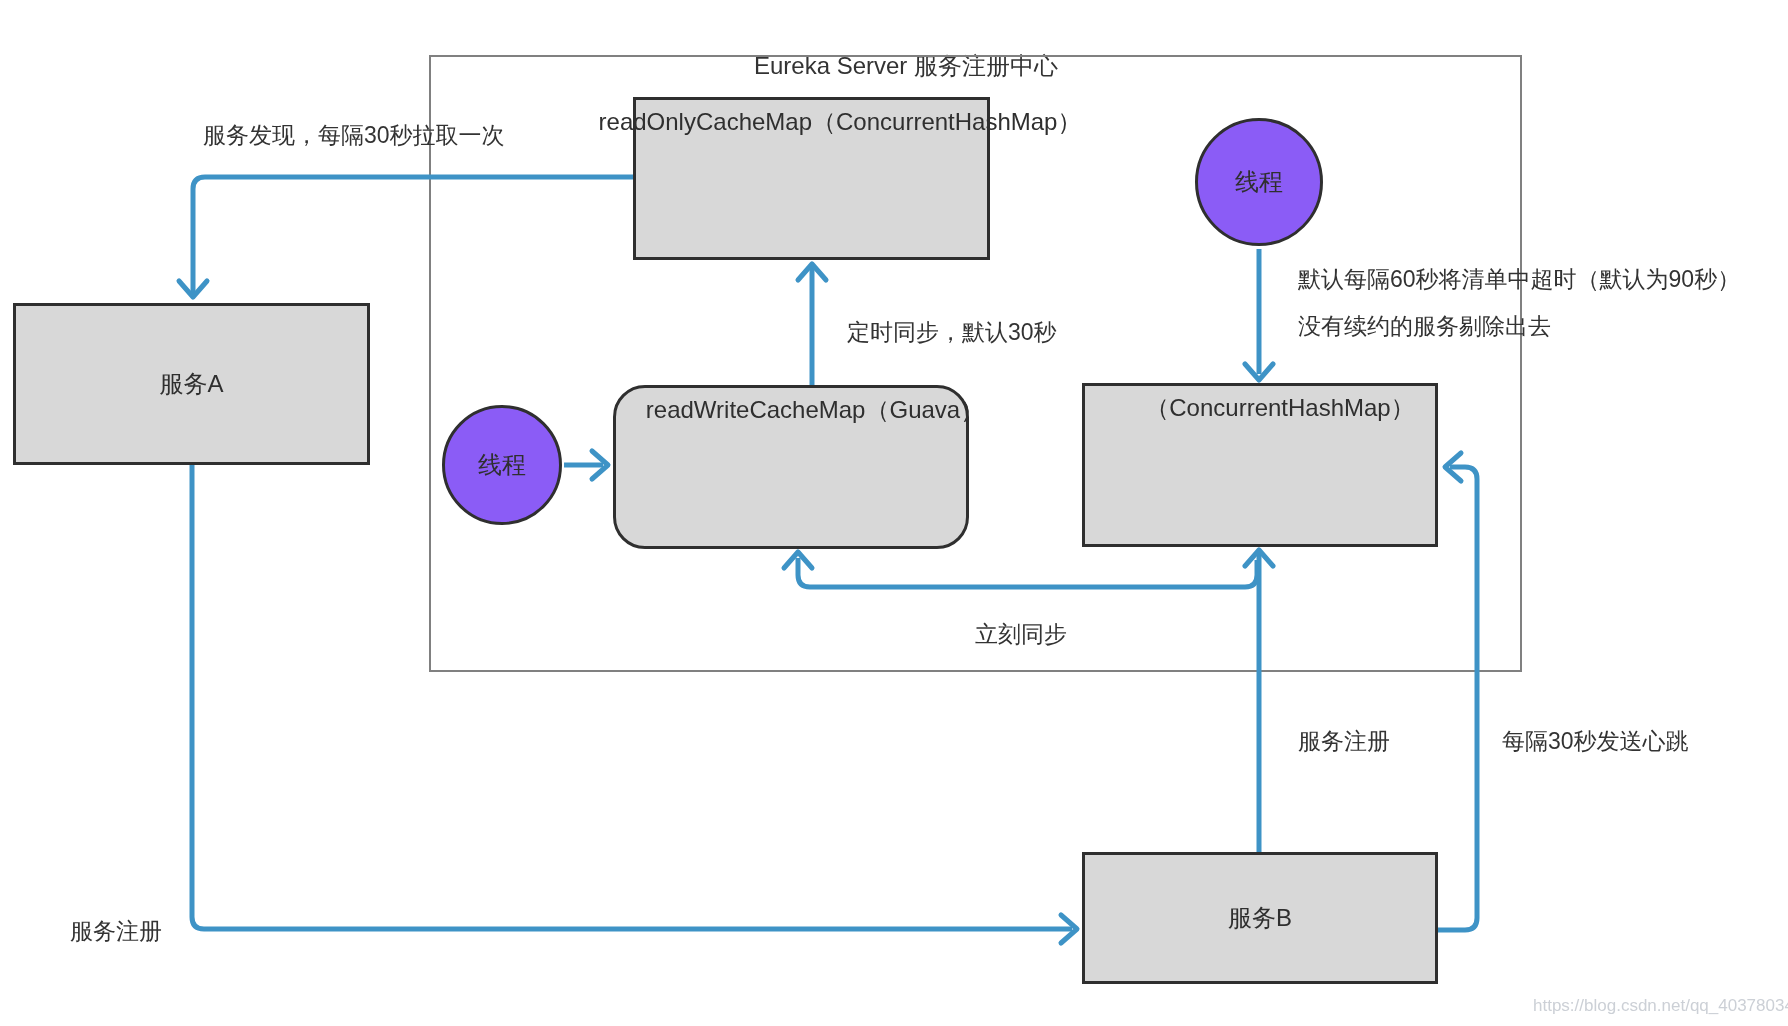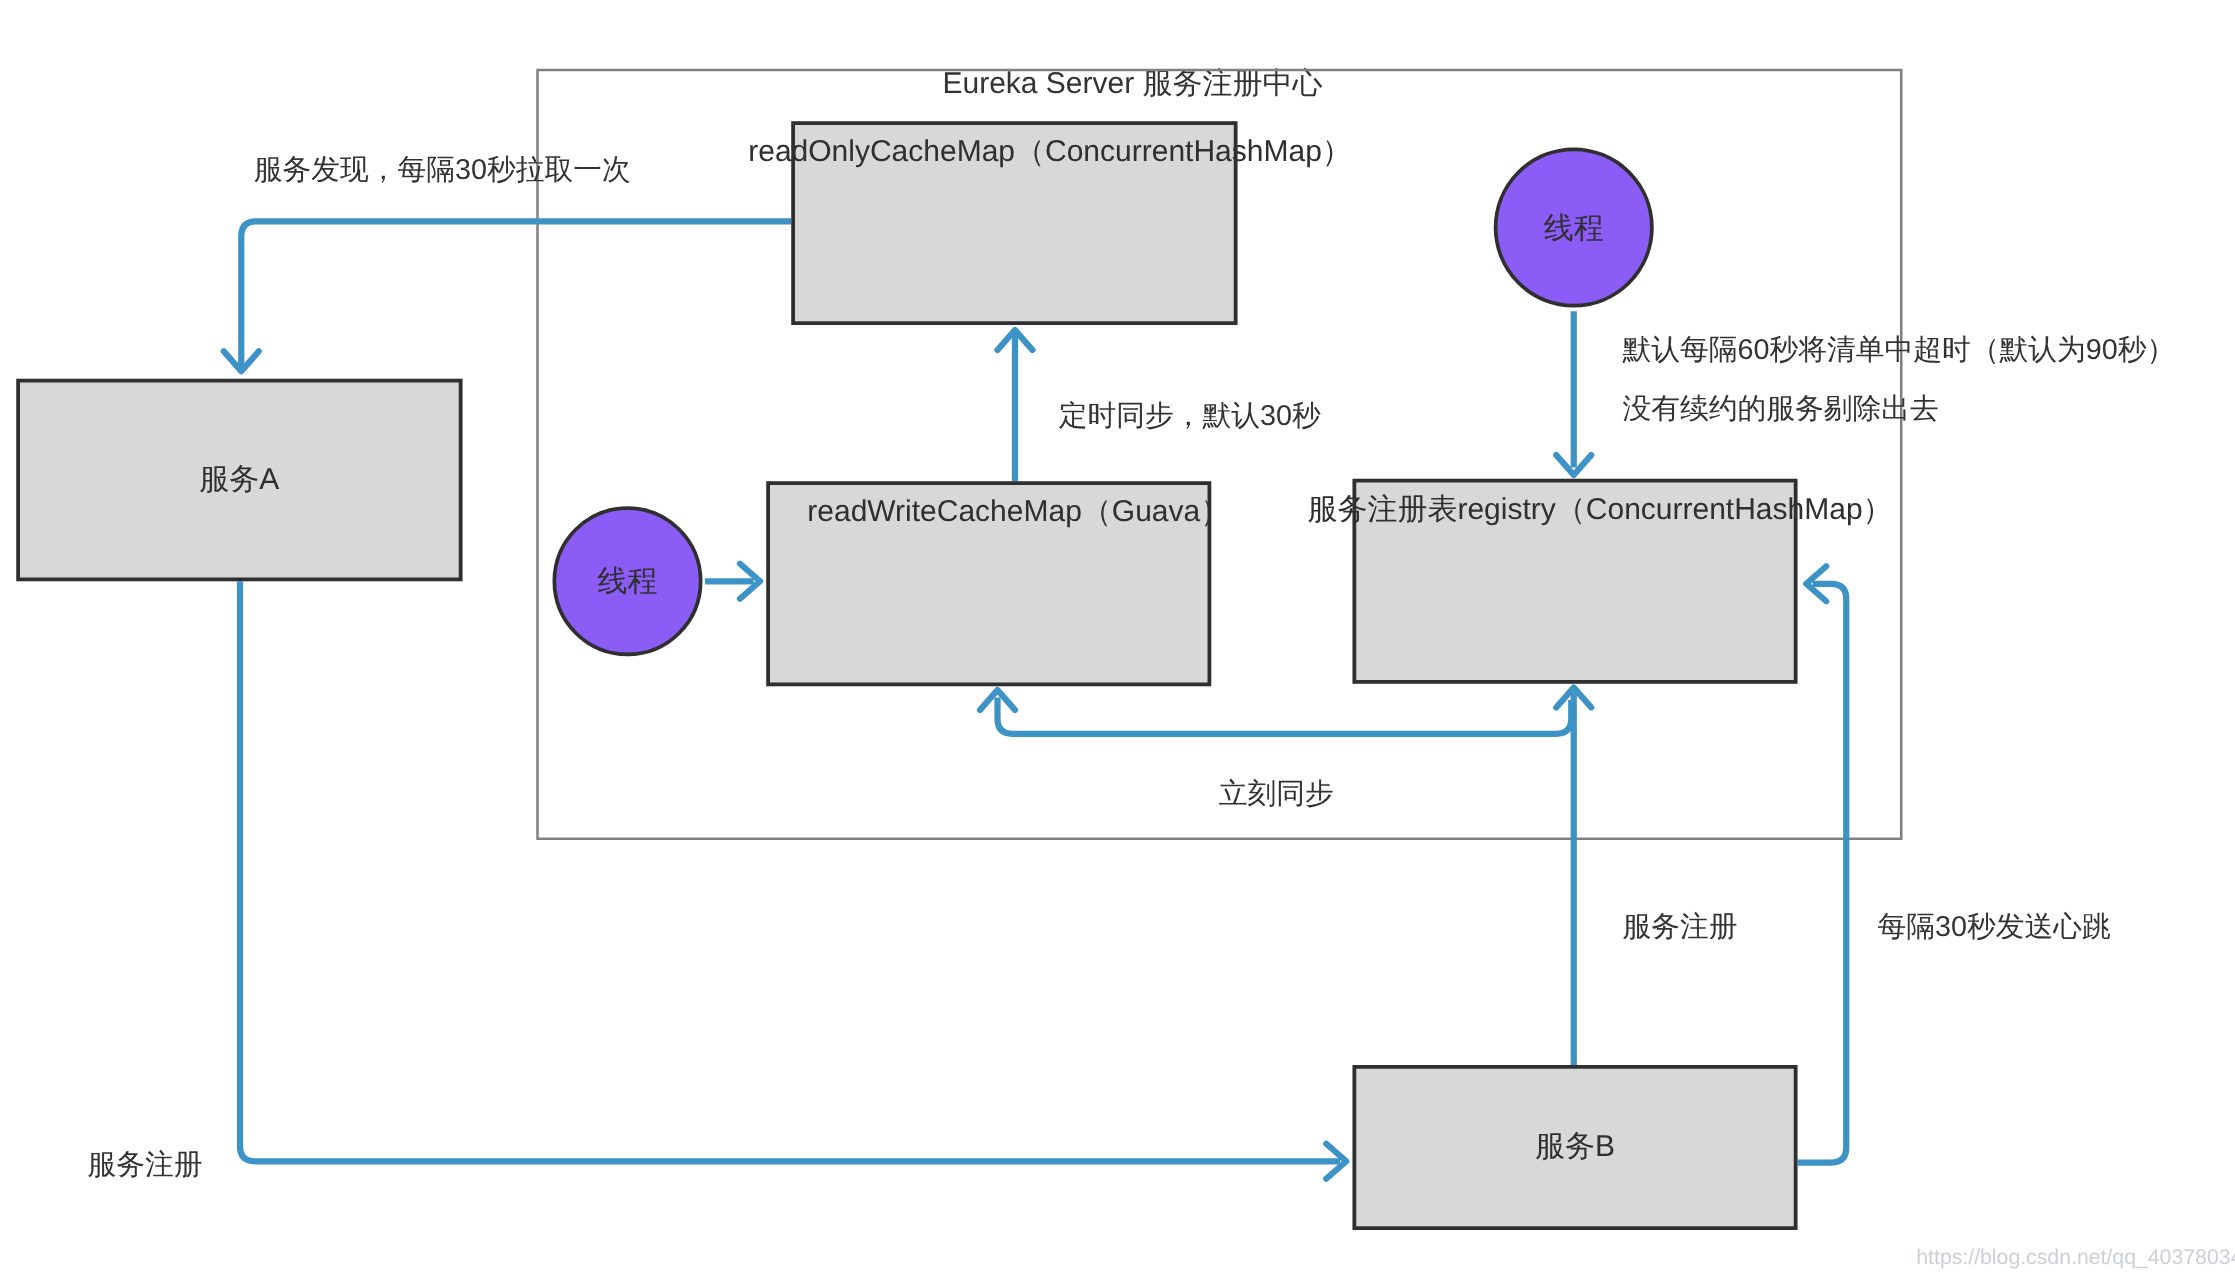--- a/index.html
+++ b/index.html
@@ -36,21 +36,21 @@
     box-sizing: border-box;
     font-size: 24px;
     color: #2f2f2f;
     display: flex;
     flex-direction: row;
     justify-content: center;
   }
   .node .l { display: block; line-height: 44px; white-space: nowrap; }
   .node.center { align-items: center; }
   .node-readonly  { left: 633px;  top: 97px;  width: 357px; height: 163px; padding-left: 57px; }
-  .node-readwrite { left: 613px;  top: 385px; width: 356px; height: 164px; padding-left: 48px; }
+  .node-readwrite { left: 613px;  top: 385px; width: 356px; height: 164px; padding-left: 48px; border-radius: 32px; }
   .node-registry  { left: 1082px; top: 383px; width: 356px; height: 164px; padding-left: 40px; }
   .node-service-a { left: 13px;   top: 303px; width: 357px; height: 162px; }
   .node-service-b { left: 1082px; top: 852px; width: 356px; height: 132px; }
   .circle {
     position: absolute;
     border: 3px solid #2f2f2f;
     border-radius: 50%;
     background: #8b5cf6;
     box-sizing: border-box;
     display: flex;
@@ -136,21 +136,20 @@
     <span class="l">readOnlyCacheMap</span>
     <span class="l">（ConcurrentHashMap）</span>
   </div>
 
   <div class="node node-readwrite">
     <span class="l">readWriteCacheMap</span>
     <span class="l">（Guava）</span>
   </div>
 
   <div class="node node-registry">
-    <span class="l">服务注册表registry</span>
     <span class="l">（ConcurrentHashMap）</span>
   </div>
 
   <div class="node node-service-a center">
     <span class="l">服务A</span>
   </div>
 
   <div class="node node-service-b center">
     <span class="l">服务B</span>
   </div>

